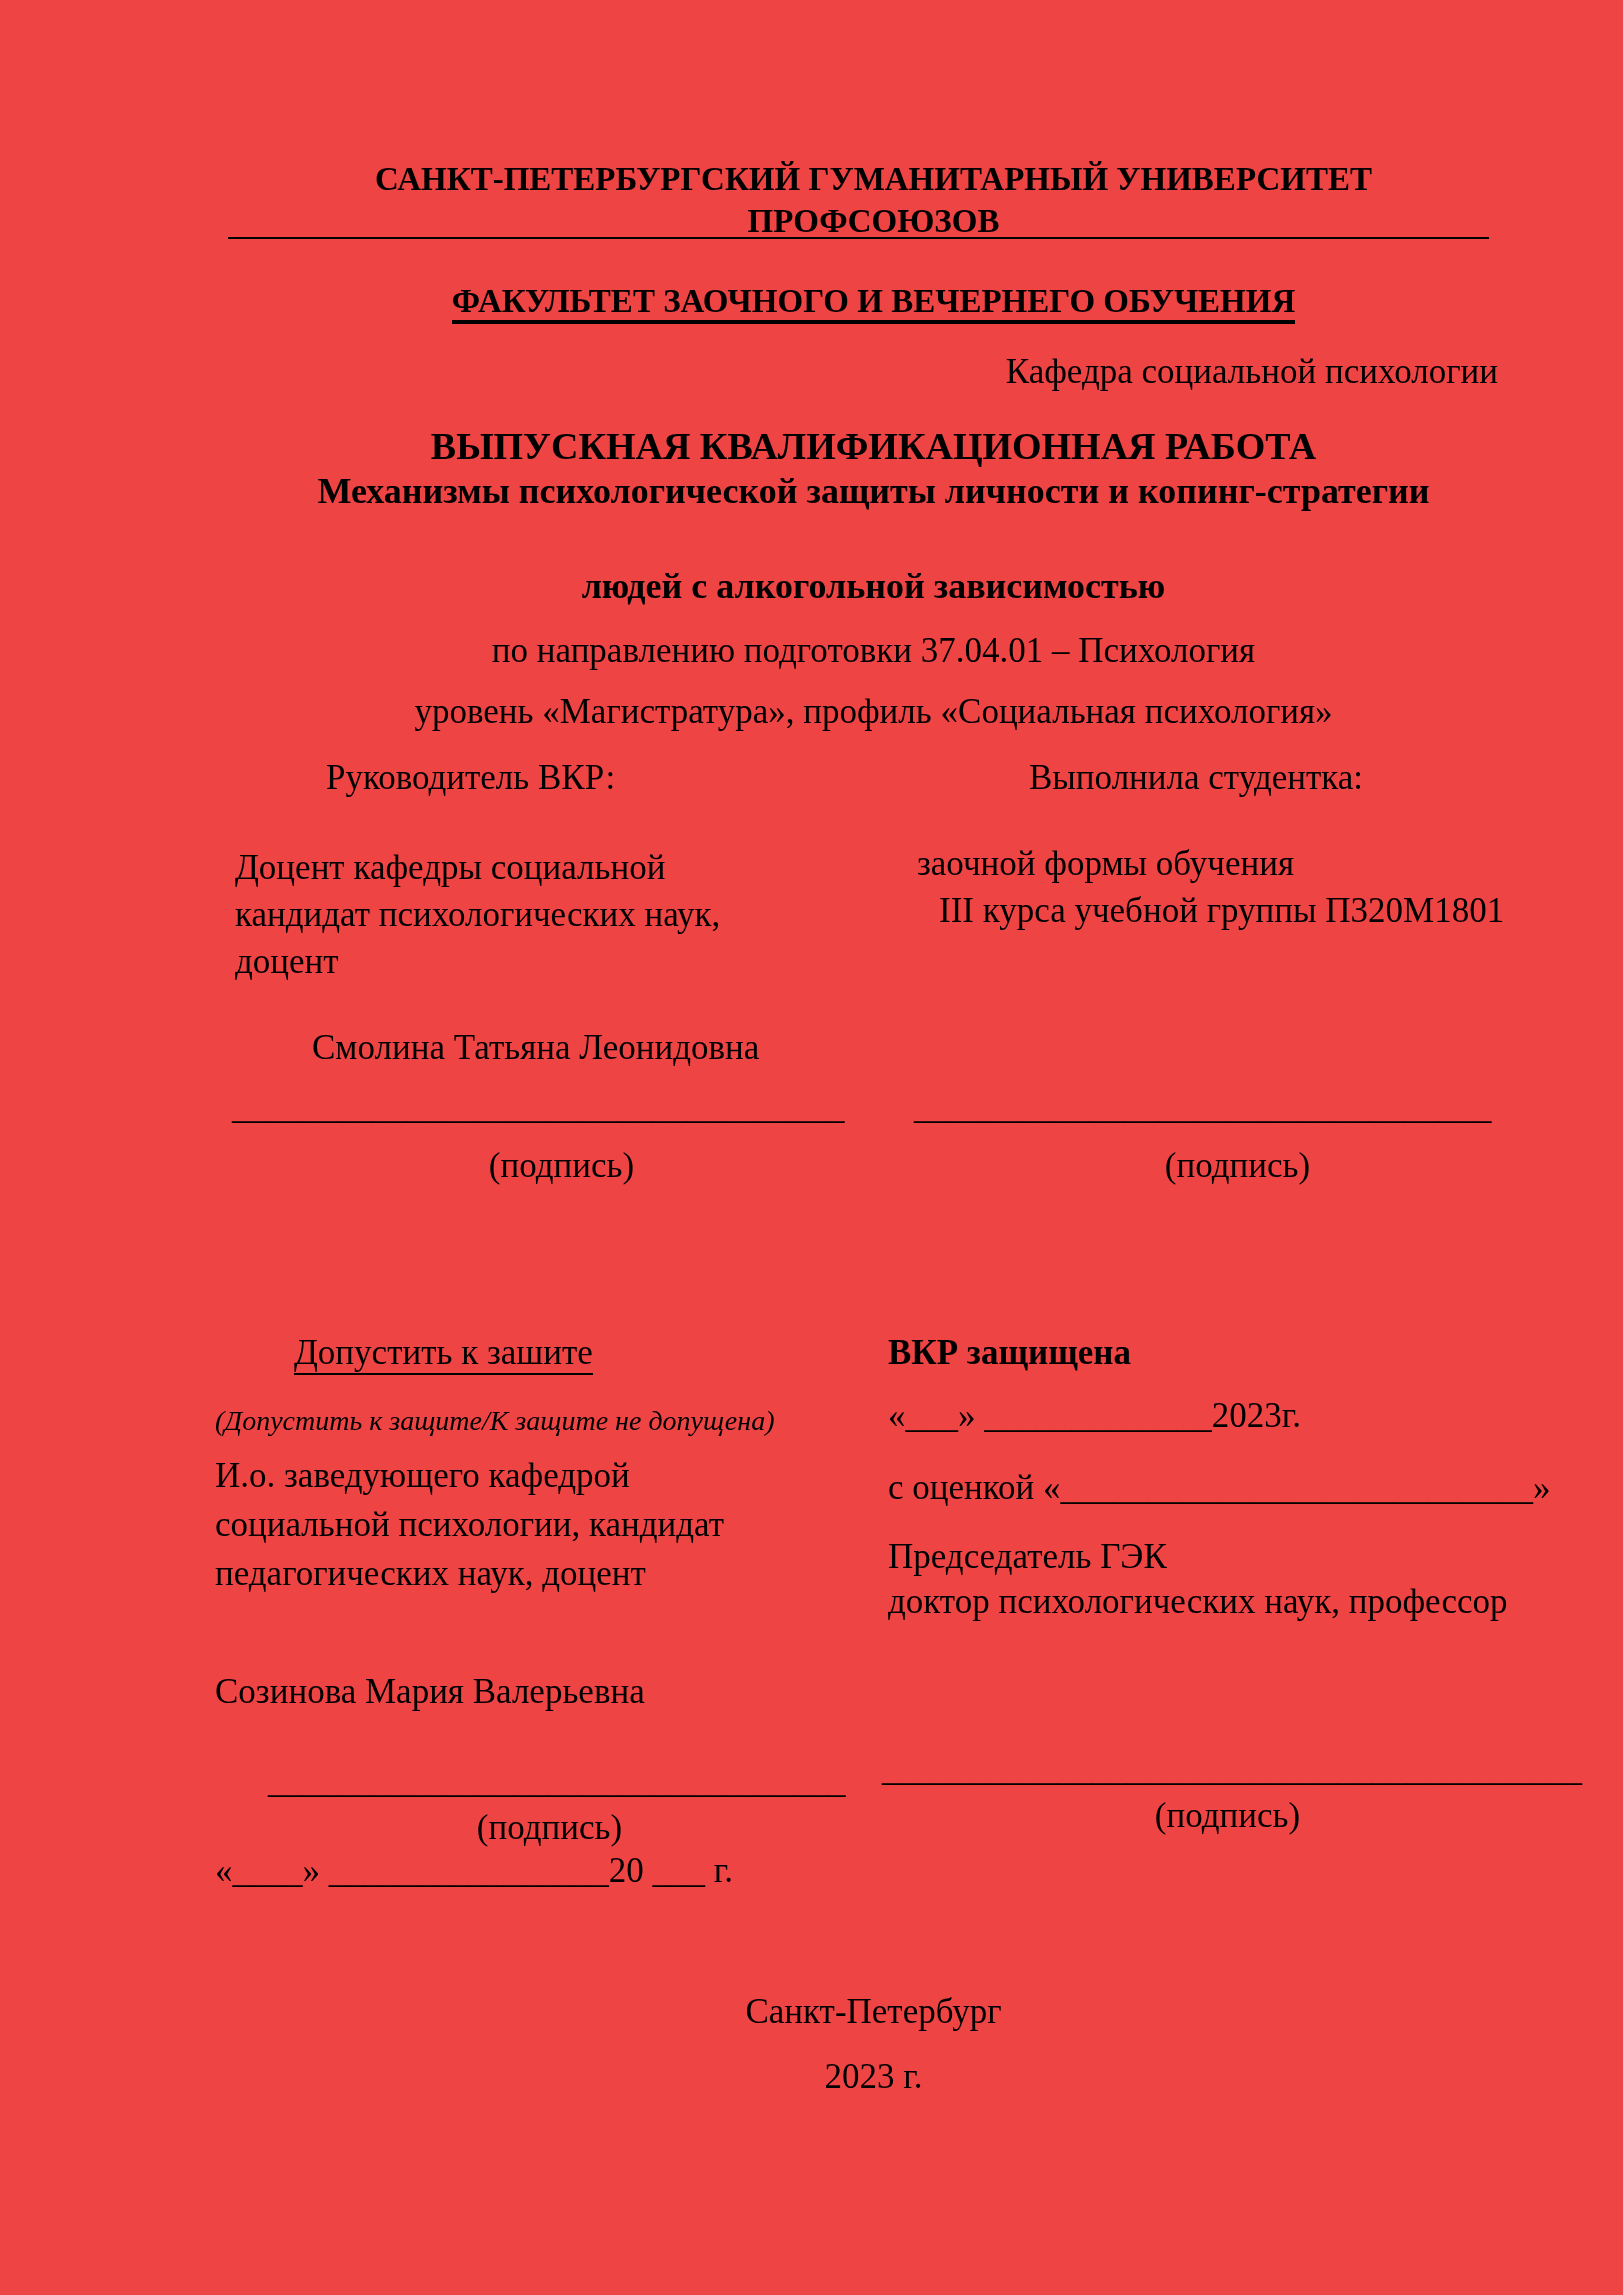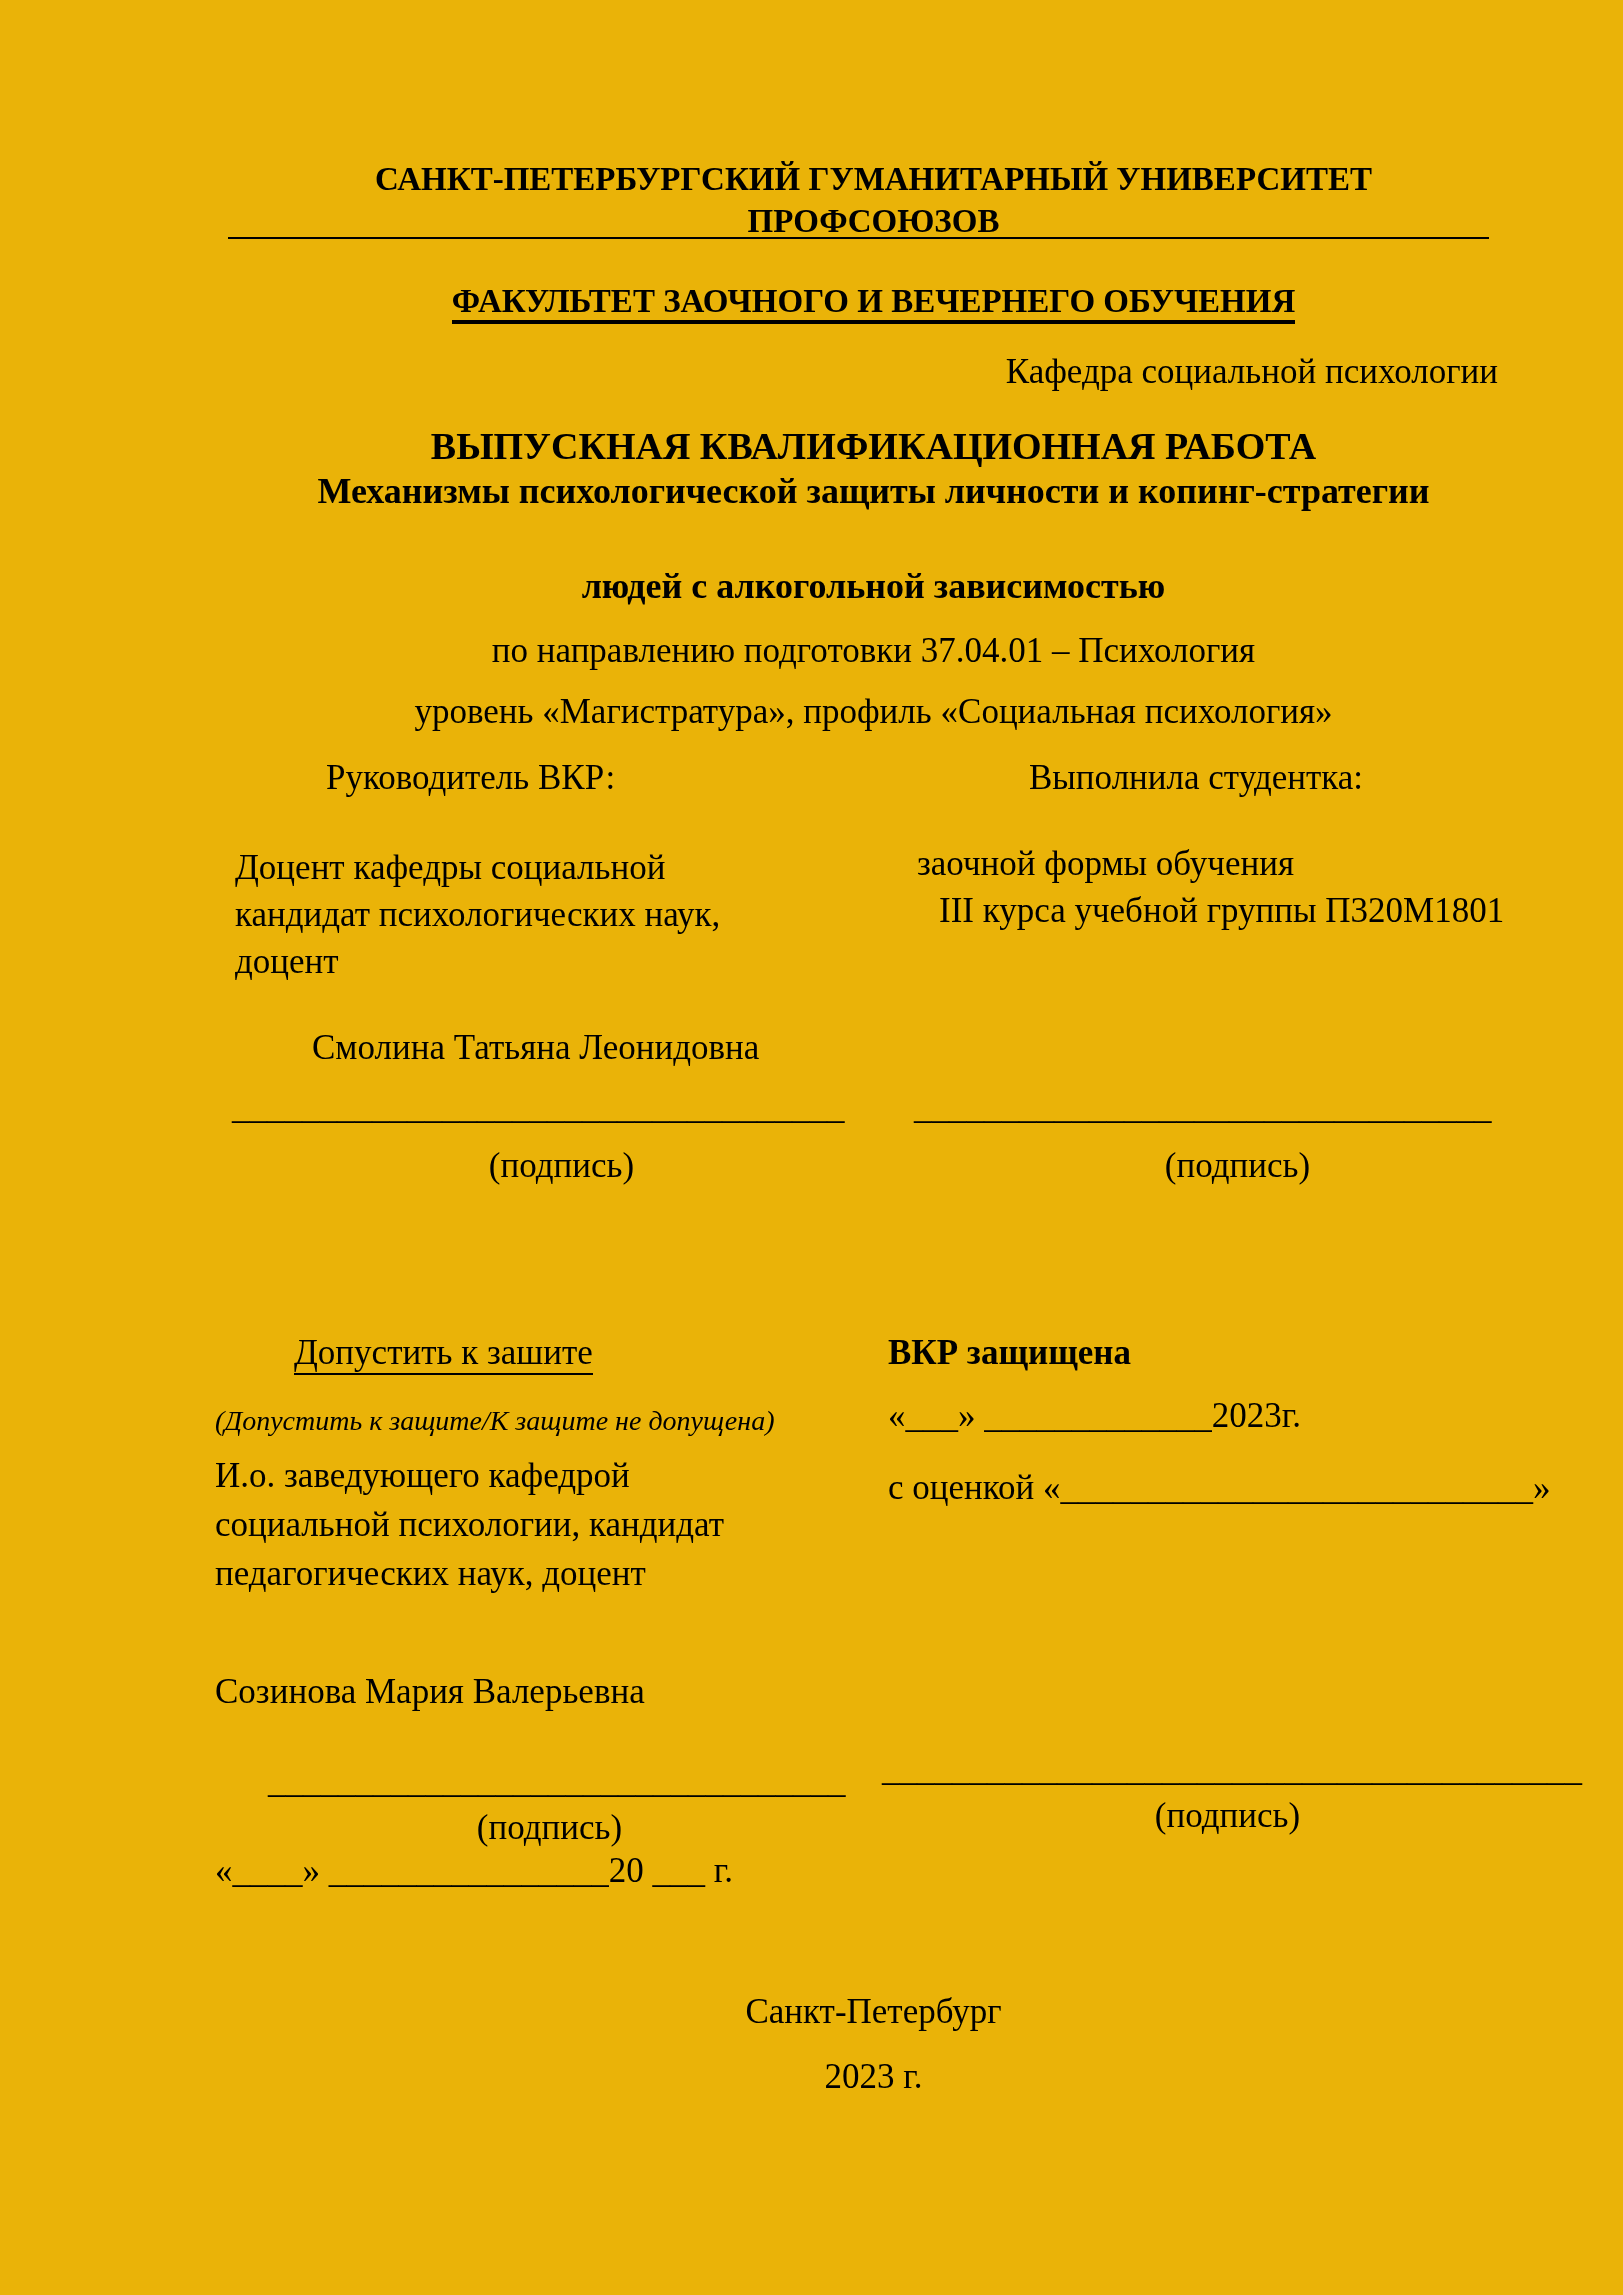--- a/index.html
+++ b/index.html
@@ -1,19 +1,19 @@
 <!DOCTYPE html>
 <html lang="ru" style="font-size:12.6px"><head>
 <meta charset="utf-8">
 <style>
   html,body{margin:0;padding:0;background:#888;}
   .page{
     position:relative;
     width:1623px;height:2295px;
-    background:#eab308;
+    background:#ef4444;
     color:#000;
     font-family:"Liberation Serif","DejaVu Serif",serif;
     font-size:35px;
     overflow:hidden;
   }
   .abs{position:absolute;white-space:nowrap;}
   .center{left:228px;width:1291px;text-align:center;}
   .b{font-weight:bold;}
   .f42{font-size:33px;}
   .f46{font-size:36px;}
@@ -74,20 +74,24 @@
   <div class="abs" style="left:888px;top:1396px">«___» _____________2023г.</div>
 
   <div class="block lh62" style="left:215px;top:1451px">
     <div>И.о. заведующего кафедрой</div>
     <div>социальной психологии, кандидат</div>
     <div>педагогических наук, доцент</div>
   </div>
 
   <div class="abs" style="left:888px;top:1468px">с оценкой «___________________________»</div>
 
+  <div class="block lh57" style="left:888px;top:1534px">
+    <div>Председатель ГЭК</div>
+    <div>доктор психологических наук, профессор</div>
+  </div>
 
   <div class="abs" style="left:215px;top:1672px">Созинова Мария Валерьевна</div>
 
   <div class="abs" style="left:268px;top:1761px">_________________________________</div>
   <div class="abs" style="left:882px;top:1749px">________________________________________</div>
 
   <div class="abs capt" style="left:416px;width:267px;top:1808px">(подпись)</div>
   <div class="abs capt" style="left:1094px;width:267px;top:1796px">(подпись)</div>
 
   <div class="abs" style="left:215px;top:1851px">«____» ________________20 ___ г.</div>

